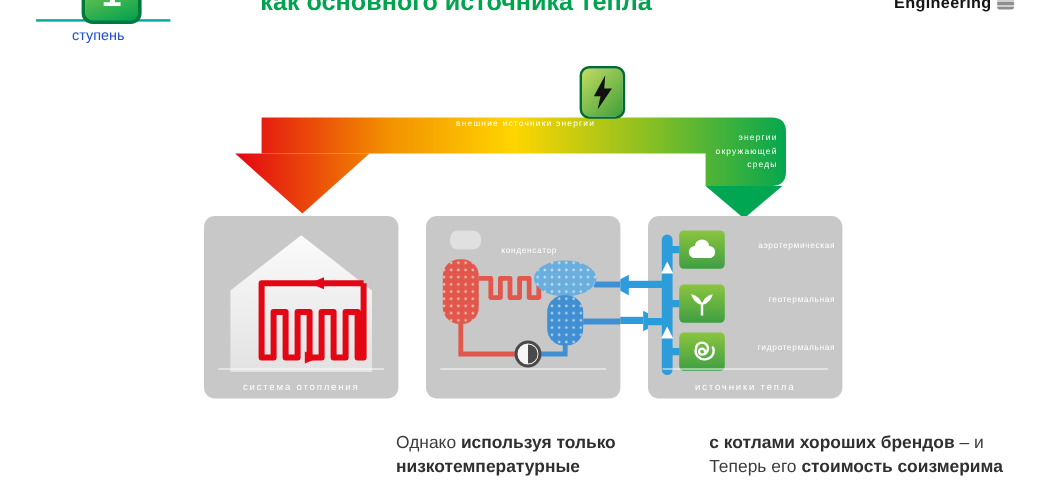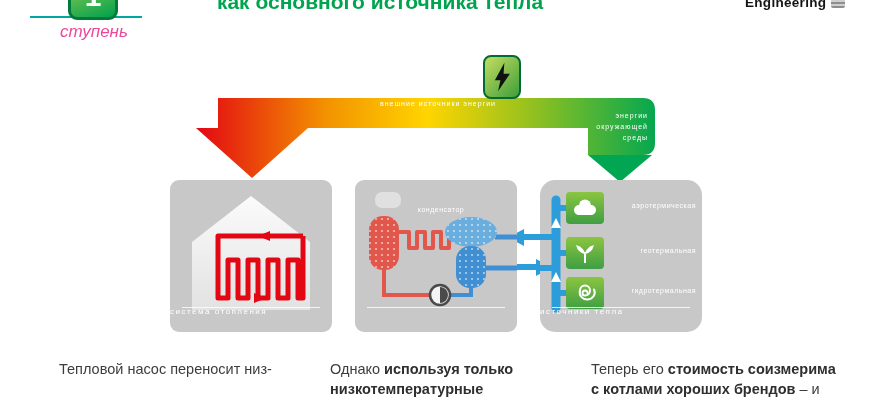--- a/index.html
+++ b/index.html
@@ -11,21 +11,21 @@
 
   
   .step-icon{
     position:absolute;left:68px;top:-28px;width:44px;height:42px;
     border:3px solid #007a3c;border-radius:9px;
     background:linear-gradient(160deg,#9ccf4e,#00a14e);
     color:#fff;font-size:30px;font-weight:bold;
     display:flex;align-items:center;justify-content:center;
   }
   .step-rule{position:absolute;left:30px;top:16px;width:112px;height:2px;background:#00a6a0;}
-  .step-label{position:absolute;left:60px;top:22px;font-size:17px;color:#ec4899;font-style:italic;}
+  .step-label{position:absolute;left:60px;top:22px;font-size:12px;color:#1d4ed8;}
   .title{
     position:absolute;left:145px;top:-10px;width:470px;margin:0;
     text-align:center;font-size:21px;line-height:24px;font-weight:bold;color:#00a44f;
   }
   .brand{position:absolute;left:745px;top:-5px;font-size:13.5px;font-weight:bold;color:#141414;letter-spacing:.3px;display:flex;align-items:center;}
   .brand-mark{display:inline-block;width:14px;height:11px;margin-left:5px;border-radius:2px;
     background:repeating-linear-gradient(0deg,#8e8e8e 0 2px,#cfcfcf 2px 4px);}
 
   
   .arrows{position:absolute;left:0;top:0;width:870px;height:400px;pointer-events:none;}
@@ -35,24 +35,24 @@
     background:linear-gradient(135deg,#c3dd61,#3f9e3a);
     display:flex;align-items:center;justify-content:center;
   }
   .arrow-label{position:absolute;color:#fff;font-size:7px;letter-spacing:1px;}
   .label-ext{left:378px;top:100px;width:120px;text-align:center;}
   .label-env{left:588px;top:110px;width:60px;text-align:right;line-height:11px;}
 
   .gbox{position:absolute;top:180px;width:162px;height:152px;background:#c8c8c8;border-radius:9px;}
   .box-heating{left:170px;}
   .box-pump{left:355px;}
-  .box-sources{left:540px;border-radius:15px;}
+  .box-sources{left:540px;}
   .gbox > svg{position:absolute;left:0;top:0;}
   .cap-rule{position:absolute;left:12px;right:12px;bottom:24px;height:1px;background:rgba(255,255,255,.8);}
-  .caption{position:absolute;left:0;right:0;bottom:16px;color:#fff;font-size:8px;letter-spacing:1.5px;}
+  .caption{position:absolute;left:0;right:0;bottom:5px;text-align:center;color:#fff;font-size:8px;letter-spacing:1.5px;}
   .condenser-label{position:absolute;left:46px;top:26px;width:80px;text-align:center;color:#fff;font-size:7px;letter-spacing:.5px;}
 
   .src-sq{
     position:absolute;left:26px;width:38px;height:32px;border-radius:4px;
     background:linear-gradient(180deg,#8bc53f,#3f9e44);
     display:flex;align-items:center;justify-content:center;
   }
   .src-sq-1{top:12px;} .src-sq-2{top:57px;} .src-sq-3{top:97px;}
   .src-label{position:absolute;right:6px;width:86px;text-align:right;color:#fff;font-size:7px;letter-spacing:.5px;}
   .src-label-1{top:22px;} .src-label-2{top:67px;} .src-label-3{top:107px;}
@@ -195,24 +195,23 @@
 
     <div class="src-label src-label-1">аэротермическая</div>
     <div class="src-label src-label-2">геотермальная</div>
     <div class="src-label src-label-3">гидротермальная</div>
 
     <div class="cap-rule"></div>
     <div class="caption">источники тепла</div>
   </div>
 
   <div class="col col-1">
-    <div><span>Тепловой насос переносит низ-</span></div>
   </div>
   <div class="col col-2">
     <div><span>Однако </span><b>используя только</b></div>
     <div><b>низкотемпературные источники</b></div>
   </div>
   <div class="col col-3">
+    <div><b>с котлами хороших брендов</b><span> – и</span></div>
     <div><span>Теперь его </span><b>стоимость соизмерима</b></div>
-    <div><b>с котлами хороших брендов</b><span> – и</span></div>
   </div>
 
 </div>
 
 </body></html>

